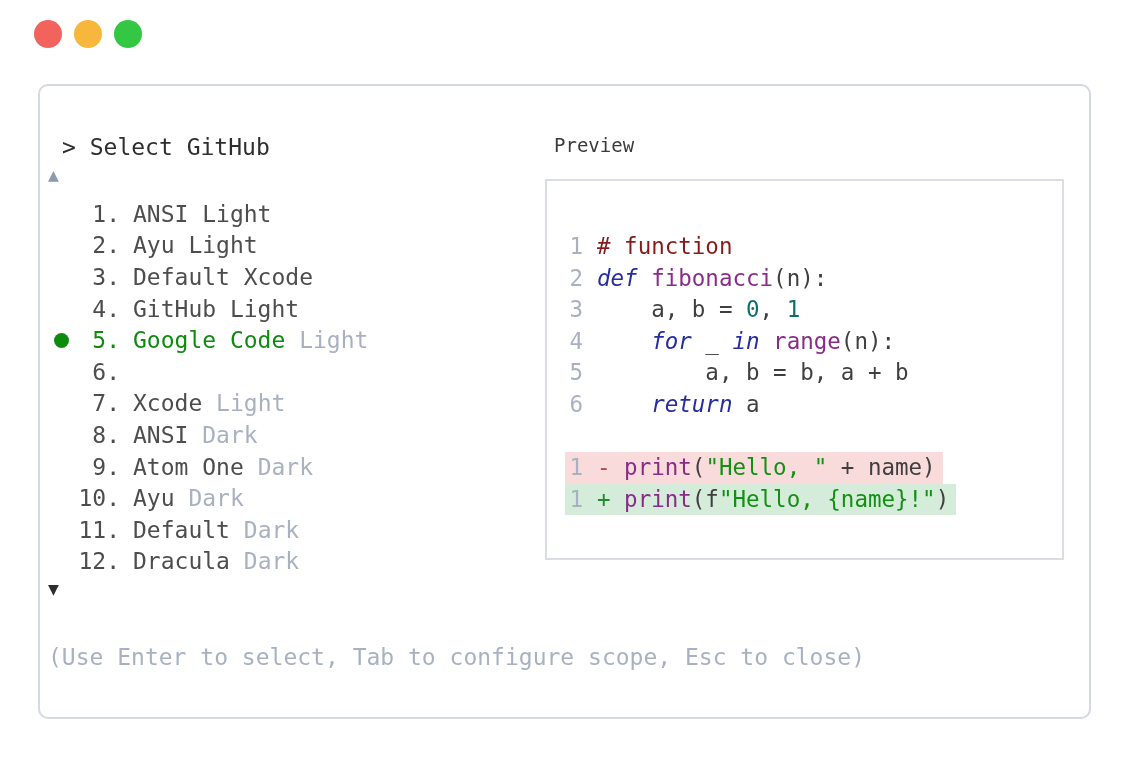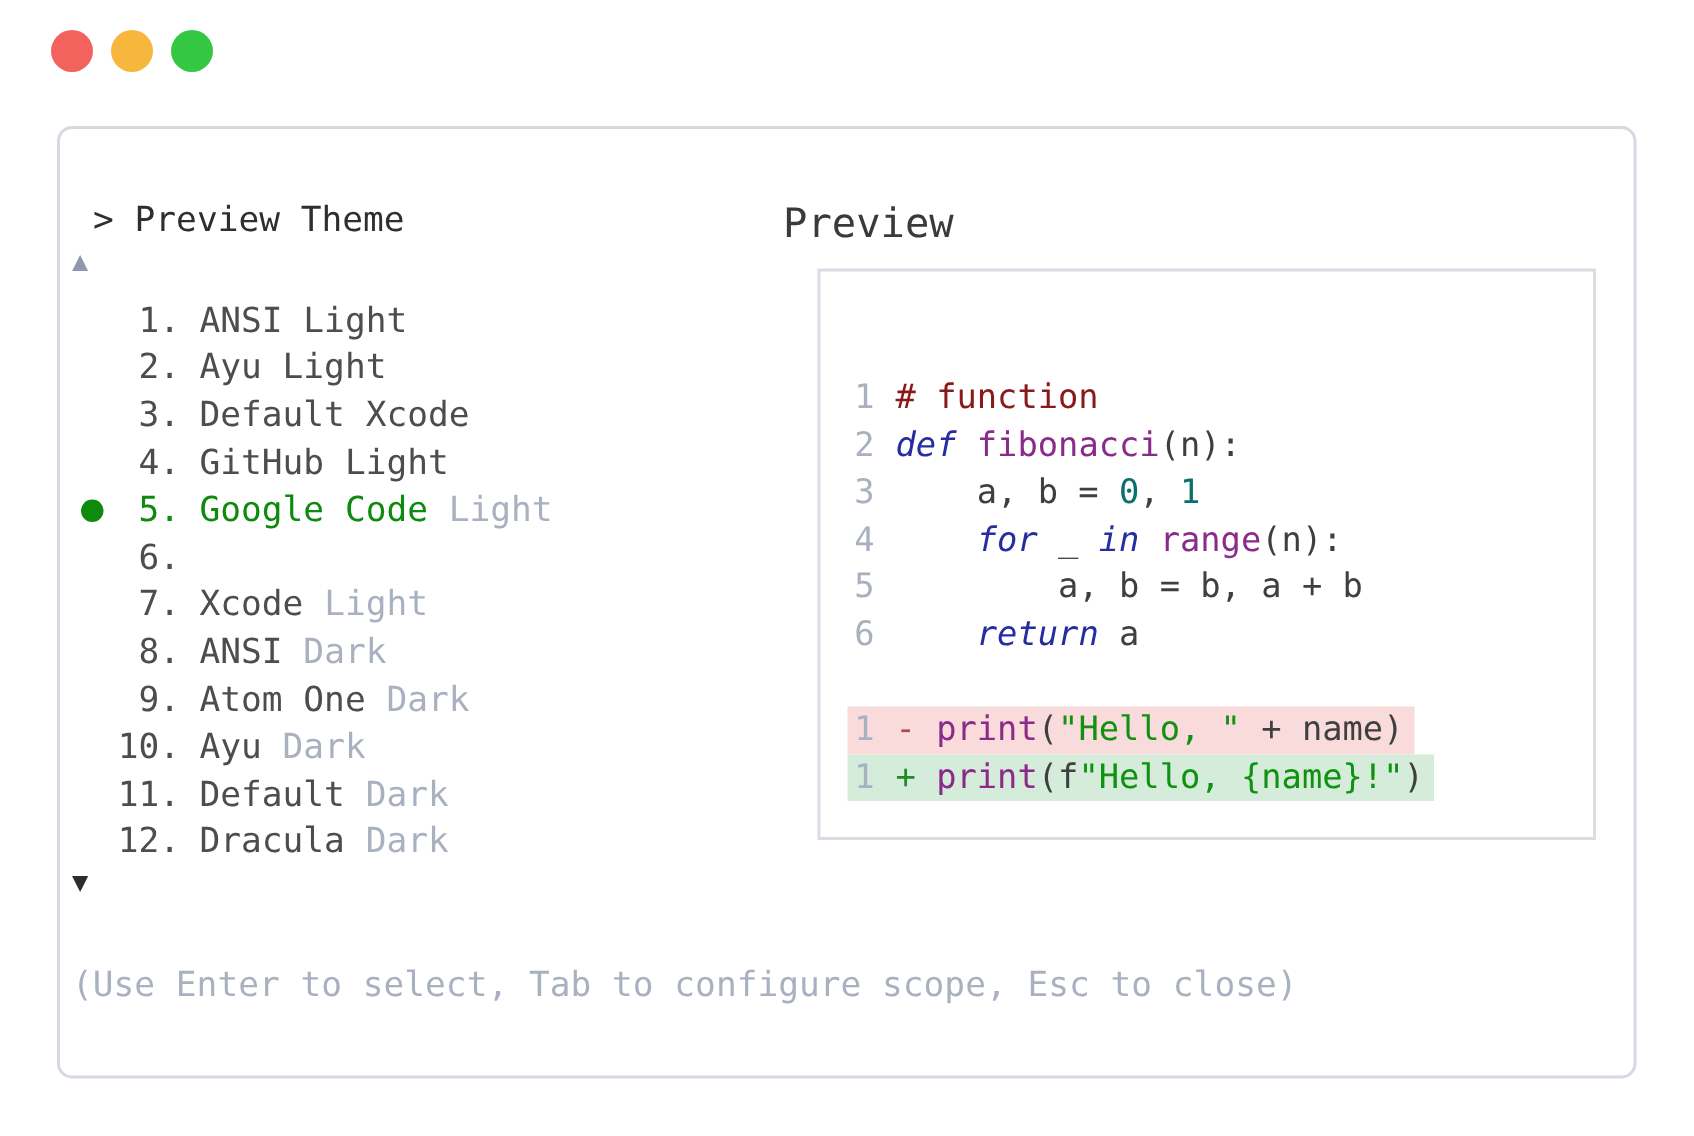--- a/index.html
+++ b/index.html
@@ -45,29 +45,29 @@
     width: 15px; height: 15px; border-radius: 50%;
     margin-left: 4px; background: var(--sel-green);
   }
   .theme-row .num { width: 44px; text-align: right; }
   .theme-row .t-name { margin-left: 13px; }
   .theme-row .t-suffix { color: #a9b1c1; }
   .theme-row.selected .num,
   .theme-row.selected .t-name { color: var(--sel-green); }
   
   .preview-title {
-    position: absolute; left: 482px; top: 48px;
-    font-size: 27px; color: #3a3a3a;
+    position: absolute; left: 514px; top: 48px;
+    font-size: 19px; color: #3a3a3a;
   }
   .preview-box {
     position: absolute; left: 505px; top: 93px;
     width: 519px; height: 381px;
     border: 2px solid #dadde3;
     background: #ffffff;
-    padding: 69px 0 0 22px;
+    padding: 50px 0 0 22px;
     overflow: hidden;
   }
   .code-line { height: 31.6px; line-height: 31.6px; font-size: 22.5px; white-space: pre; }
   .blank-line { height: 31.6px; }
   .lno { display: inline-block; width: 14px; text-align: right; margin-right: 14px; color: var(--c-lno); }
   .tok-pln { color: var(--c-pln); }
   .tok-com { color: var(--c-com); }
   .tok-kwd { color: var(--c-kwd); font-style: italic; }
   .tok-fn  { color: var(--c-fn);  }
   .tok-str { color: var(--c-str); }
@@ -88,21 +88,21 @@
 <body>
 
 <div class="traffic-lights">
     <div class="traffic-light" style="background: rgb(243, 99, 93);"></div>
     <div class="traffic-light" style="background: rgb(246, 183, 60);"></div>
     <div class="traffic-light" style="background: rgb(51, 199, 68);"></div>
   </div>
 
 <div class="app-window">
 
-  <div class="picker-header"><span>&gt;</span><span> </span><span>Preview Theme</span></div>
+  <div class="picker-header"><span>&gt;</span><span> </span><span>Select GitHub</span></div>
 
   <div class="scroll-arrow scroll-up-arrow">▲</div>
 
   <div class="theme-list">
       <div class="theme-row"><span class="bullet-box"></span><span class="num">1.</span><span class="t-name">ANSI Light</span></div>
       <div class="theme-row"><span class="bullet-box"></span><span class="num">2.</span><span class="t-name">Ayu Light</span></div>
       <div class="theme-row"><span class="bullet-box"></span><span class="num">3.</span><span class="t-name">Default Xcode</span></div>
       <div class="theme-row"><span class="bullet-box"></span><span class="num">4.</span><span class="t-name">GitHub Light</span></div>
       <div class="theme-row selected"><span class="bullet-box"><span class="bullet-dot"></span></span><span class="num">5.</span><span class="t-name">Google Code</span><span class="t-suffix"> Light</span></div>
       <div class="theme-row"><span class="bullet-box"></span><span class="num">6.</span></div>

